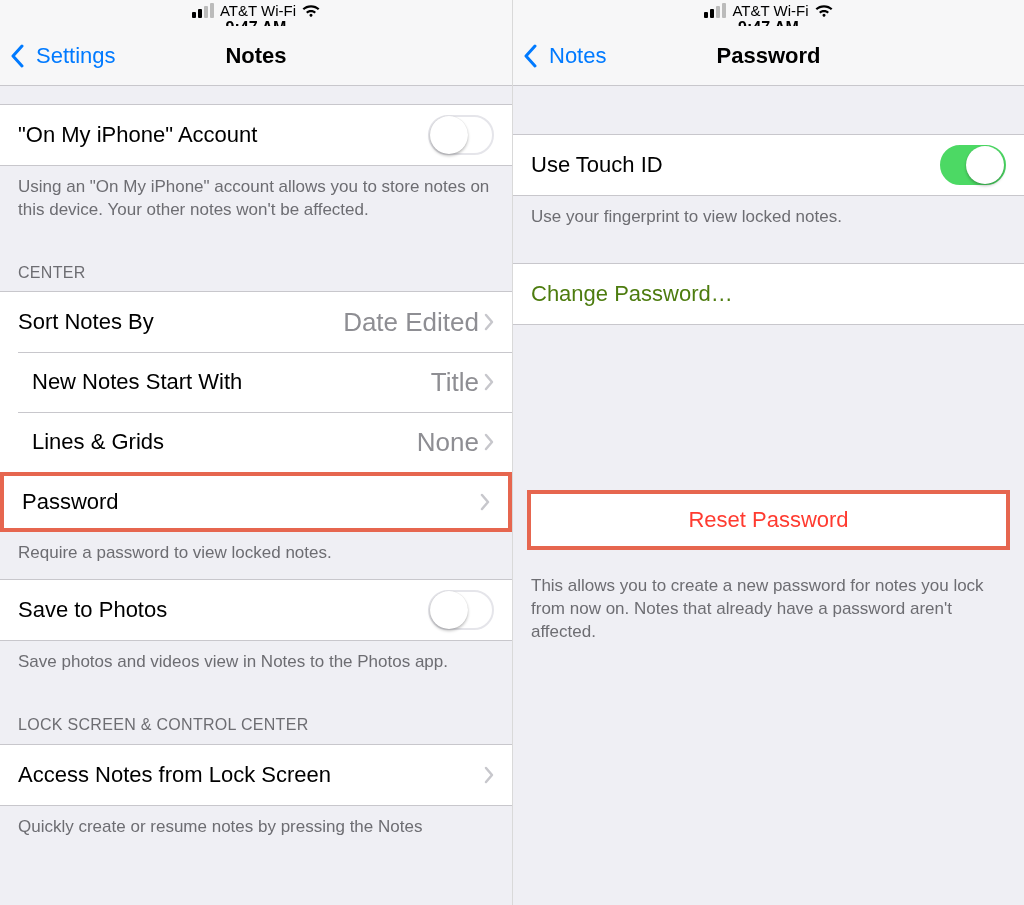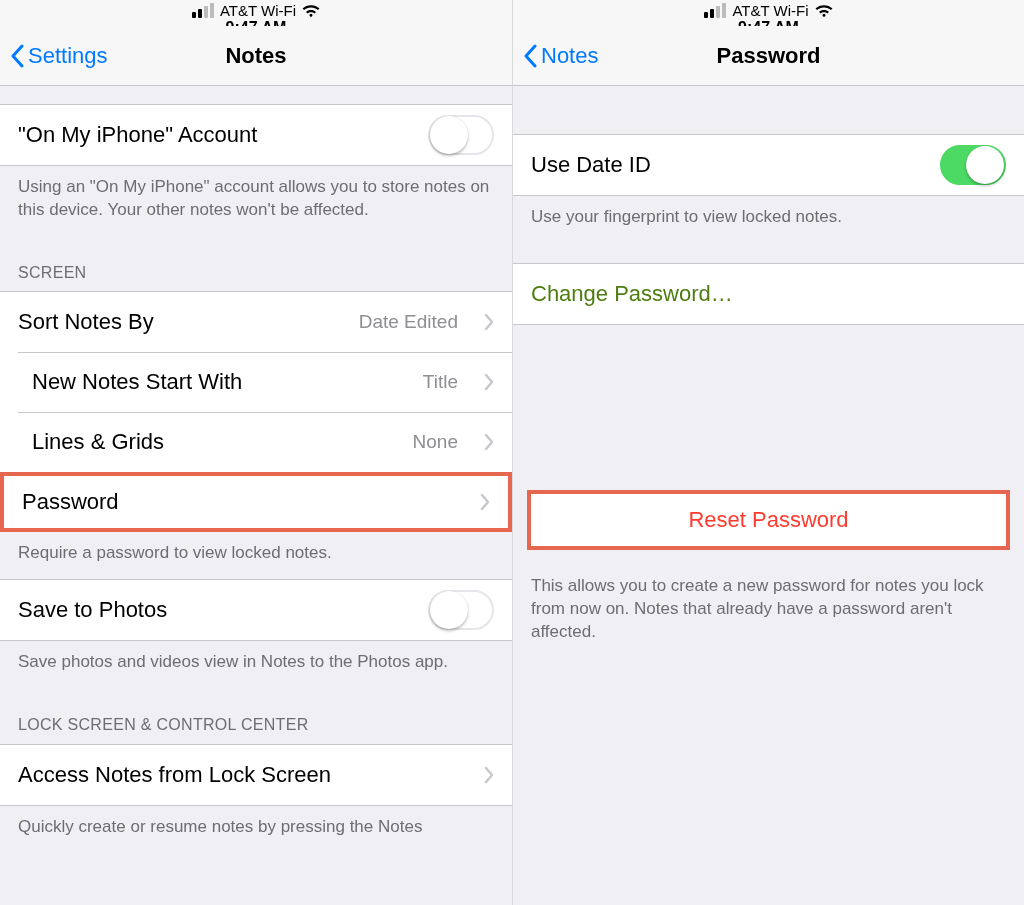--- a/index.html
+++ b/index.html
@@ -49,41 +49,41 @@
   
   .nav-bar {
     height: 60px;
     background: #f7f7f8;
     border-bottom: 1px solid #c8c7cc;
     display: flex;
     align-items: center;
     position: relative;
     padding: 0 10px;
   }
-  .back-btn { display:flex; align-items:center; color:#007aff; font-size:22px; cursor:pointer; }
+  .back-btn { display:flex; align-items:center; color:#007aff; font-size:22px; cursor:pointer;gap:8px; }
   .chevron-left { width: 14px; height: 24px; margin-right: 4px; }
   .nav-title { position:absolute; left:0; right:0; text-align:center; font-size:22px; font-weight:600; color:#000; pointer-events:none; }
   
   .content { }
   .group-spacer { height: 18px; }
   .cell {
     background:#fff;
     min-height: 60px;
     display:flex;
     align-items:center;
     padding: 0 18px;
     font-size: 22px;
     color:#000;
     border-top:1px solid #c8c7cc;
     border-bottom:1px solid #c8c7cc;
     position:relative;
   }
   .cell + .cell { border-top: none; padding-left: 32px; }
   .cell .label { flex: 1; }
-  .cell .value { color:#8e8e93; font-size:19px; margin-right: 26px; }
+  .cell .value { color:#8e8e93; font-size:26px; margin-right: 5px; }
   .chevron-right { width: 10px; height: 18px; flex-shrink:0; }
   .chevron-right path { stroke:#c7c7cc; }
   .footer-text, .header-text {
     color:#6d6d72; font-size:17px; padding: 10px 18px 14px 18px; line-height:1.35;
   }
   .header-text { padding: 26px 18px 8px 18px; text-transform: none; letter-spacing: 0.3px; font-size:16px; }
   
   .toggle { width: 66px; height: 40px; border-radius: 20px; position: relative; flex-shrink:0; }
   .toggle.off { background:#fff; border:2px solid #e5e5ea; }
   .toggle.off .knob { left:0; }
@@ -146,21 +146,21 @@
     <div class="group">
       <div class="cell">
         <span class="label">"On My iPhone" Account</span>
         <span class="toggle off">
             <span class="knob"></span>
           </span>
       </div>
     </div>
     <div class="footer-text">Using an "On My iPhone" account allows you to store notes on this device. Your other notes won't be affected.</div>
 
-    <div class="header-text">SCREEN</div>
+    <div class="header-text">CENTER</div>
     <div class="group">
       <div class="cell">
         <span class="label">Sort Notes By</span>
         <span class="value">Date Edited</span>
         <svg class="chevron-right" viewBox="0 0 10 18">
             <path d="M2 2 L8 9 L2 16" stroke-width="2.5" fill="none" stroke-linecap="round" stroke-linejoin="round"></path>
           </svg>
       </div>
       <div class="cell">
         <span class="label">New Notes Start With</span>
@@ -238,21 +238,21 @@
         </svg>
       <span>Notes</span>
     </div>
     <div class="nav-title">Password</div>
   </div>
 
   <div class="content">
     <div style="height:48px"></div>
     <div class="group">
       <div class="cell">
-        <span class="label">Use Date ID</span>
+        <span class="label">Use Touch ID</span>
         <span class="toggle on">
             <span class="knob"></span>
           </span>
       </div>
     </div>
     <div class="footer-text">Use your fingerprint to view locked notes.</div>
 
     <div style="height:20px"></div>
     <div class="group">
       <div class="cell link-cell">

